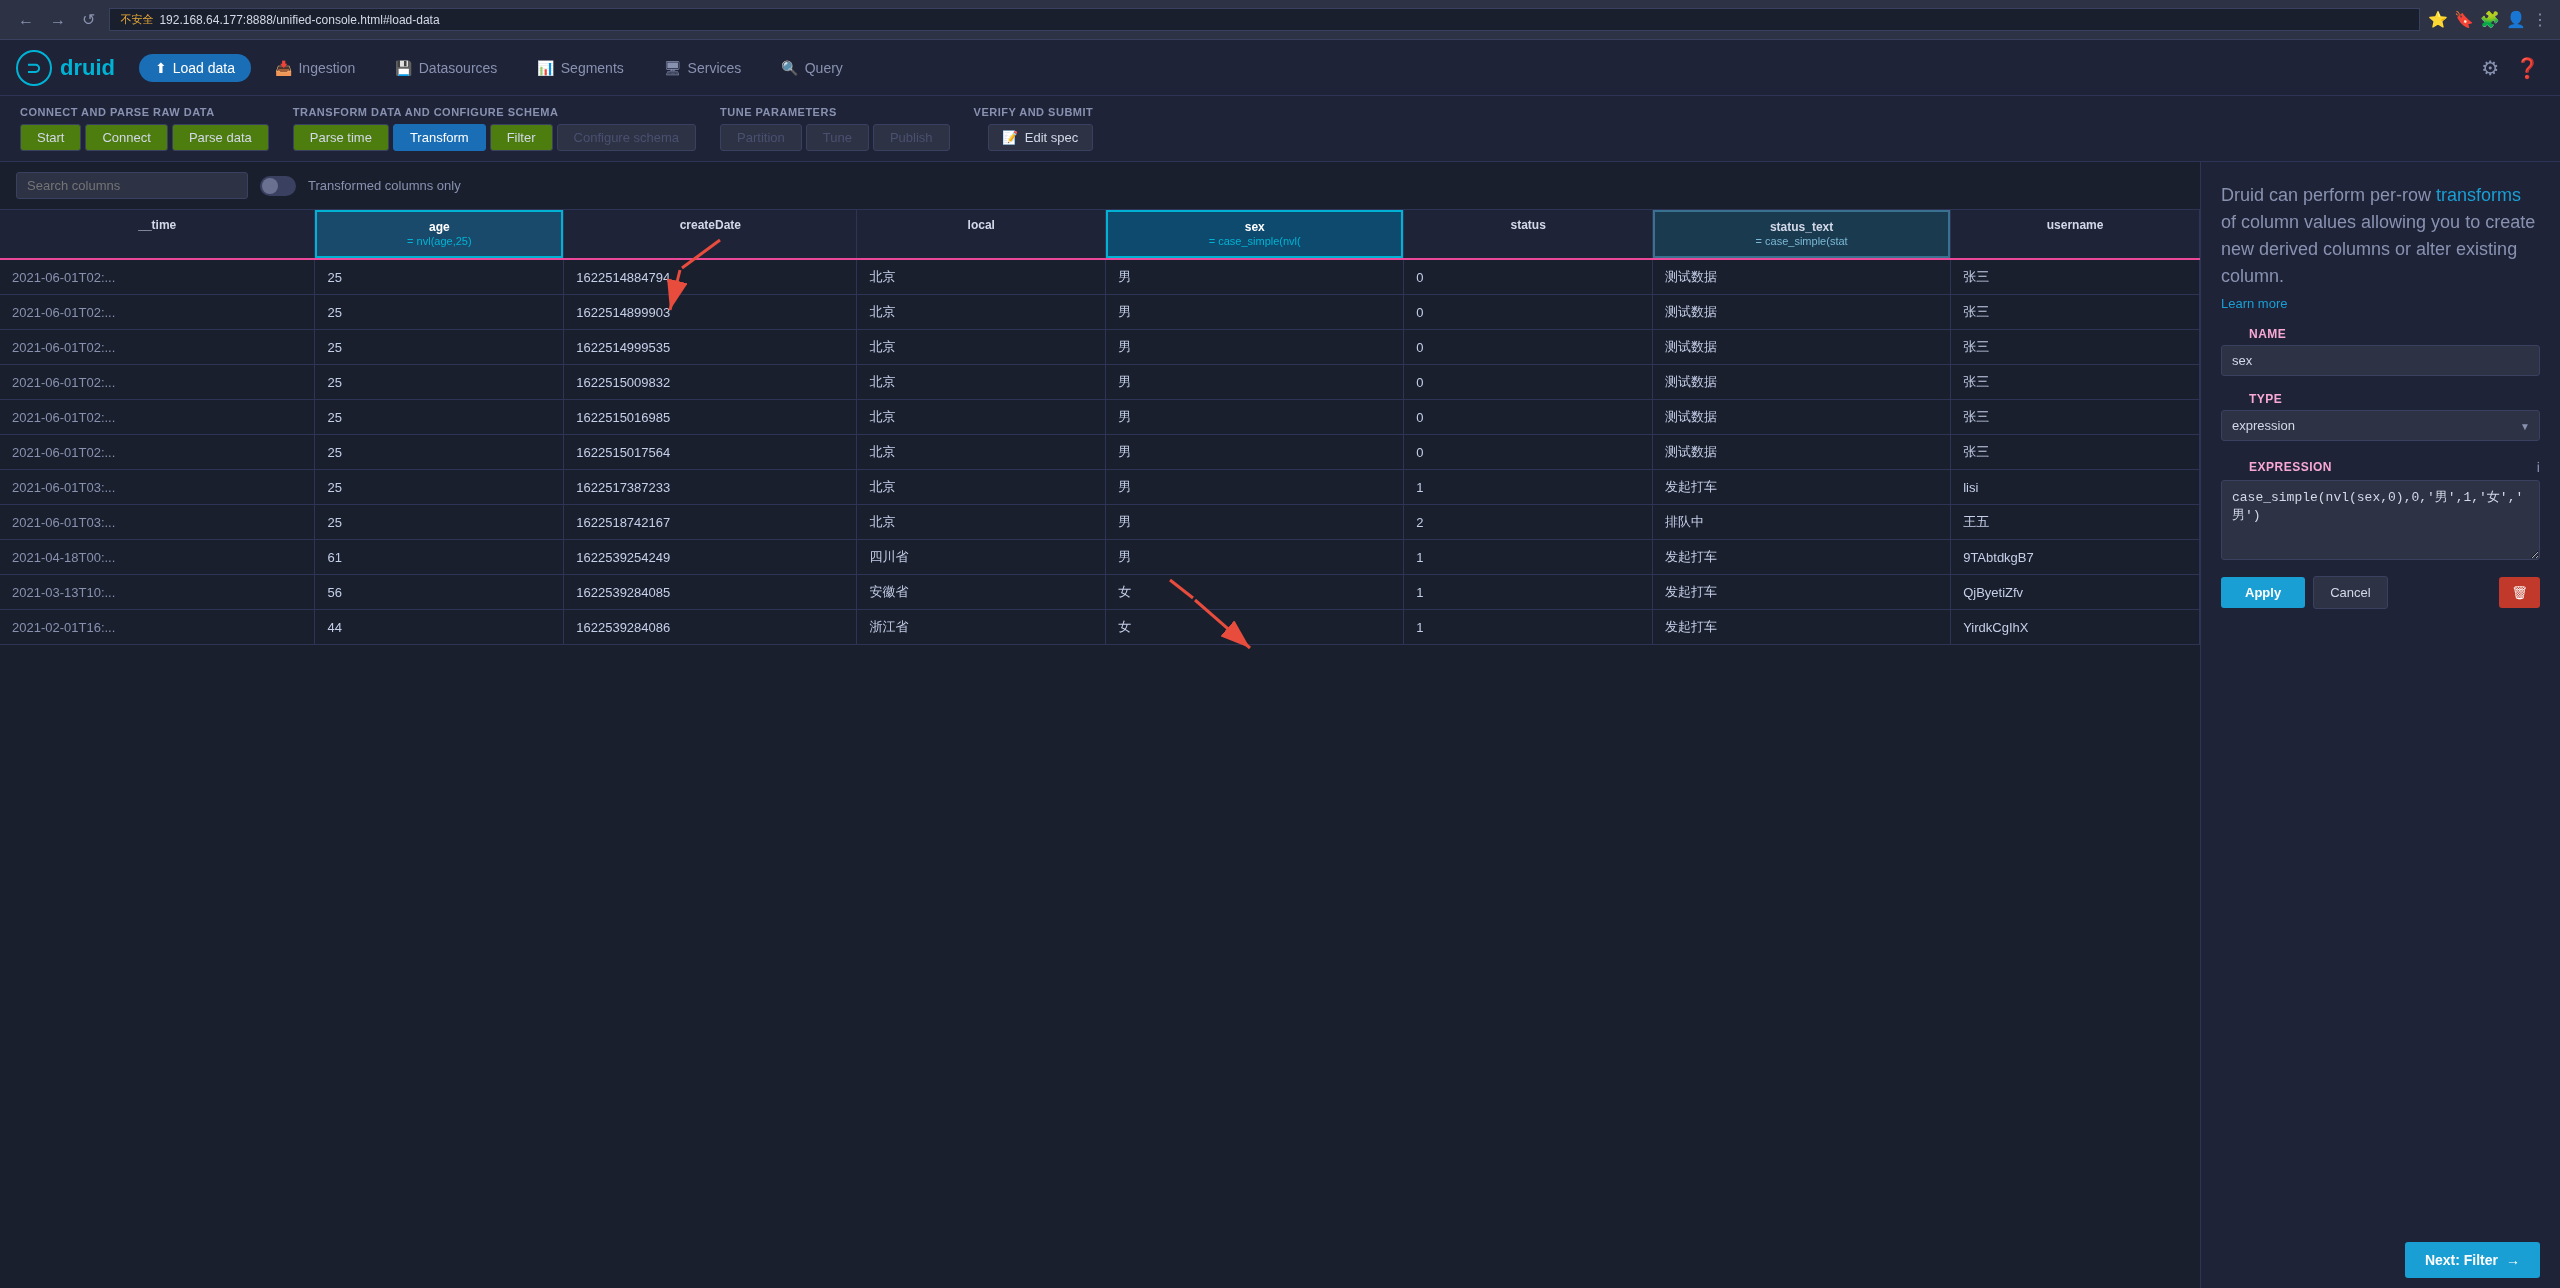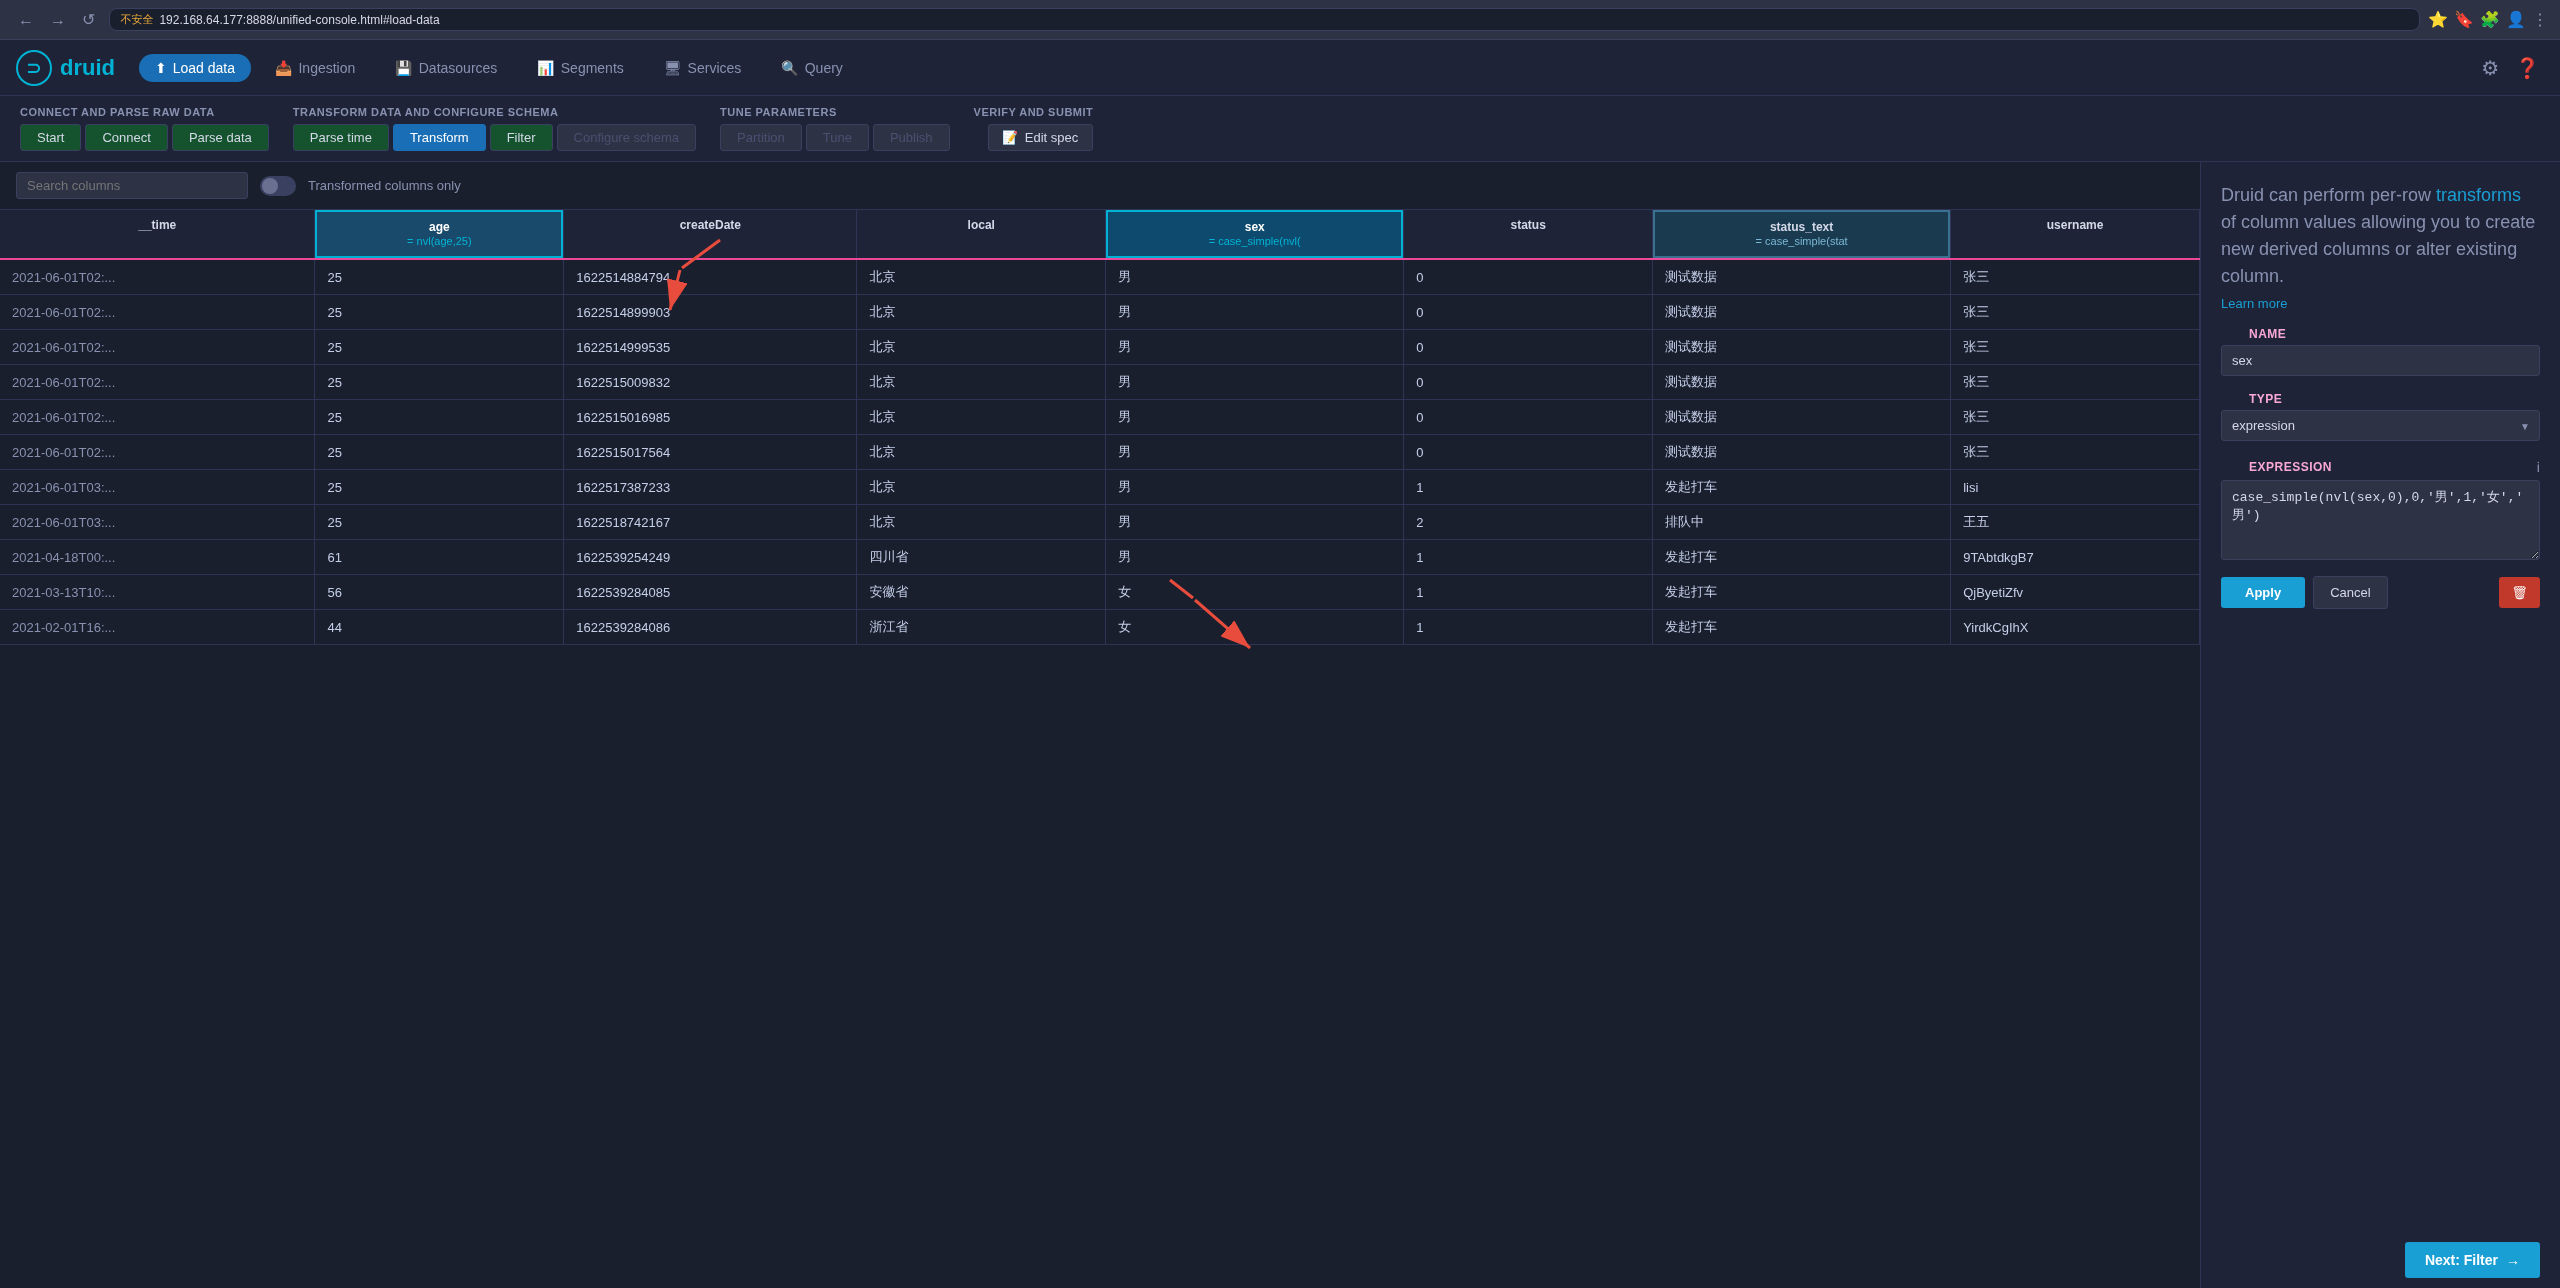--- a/index.html
+++ b/index.html
@@ -32,21 +32,21 @@
       border: none;
       color: #8892b0;
       cursor: pointer;
       font-size: 16px;
       padding: 2px 6px;
     }
     .address-bar {
       flex: 1;
       background: #1a1f2e;
       border: 1px solid #3a4060;
-      border-radius: 8px;
+      border-radius: 0;
       padding: 3px 10px;
       color: #d4d9e8;
       font-size: 12px;
       display: flex;
       align-items: center;
       gap: 6px;
     }
     .address-bar .warning {
       color: #e8a838;
       font-size: 11px;
@@ -134,21 +134,21 @@
       color: #8892b0;
       cursor: pointer;
       font-size: 13px;
     }
     .step-btn.active {
       background: #1a6eb5;
       border-color: #1a6eb5;
       color: white;
     }
     .step-btn.completed {
-      background: #14532d;
+      background: #4d7c0f;
       border-color: #3a4060;
       color: #d4d9e8;
     }
     .step-btn.disabled {
       color: #4a5070;
       cursor: default;
     }
     .edit-spec-btn {
       margin-left: auto;
       display: flex;

